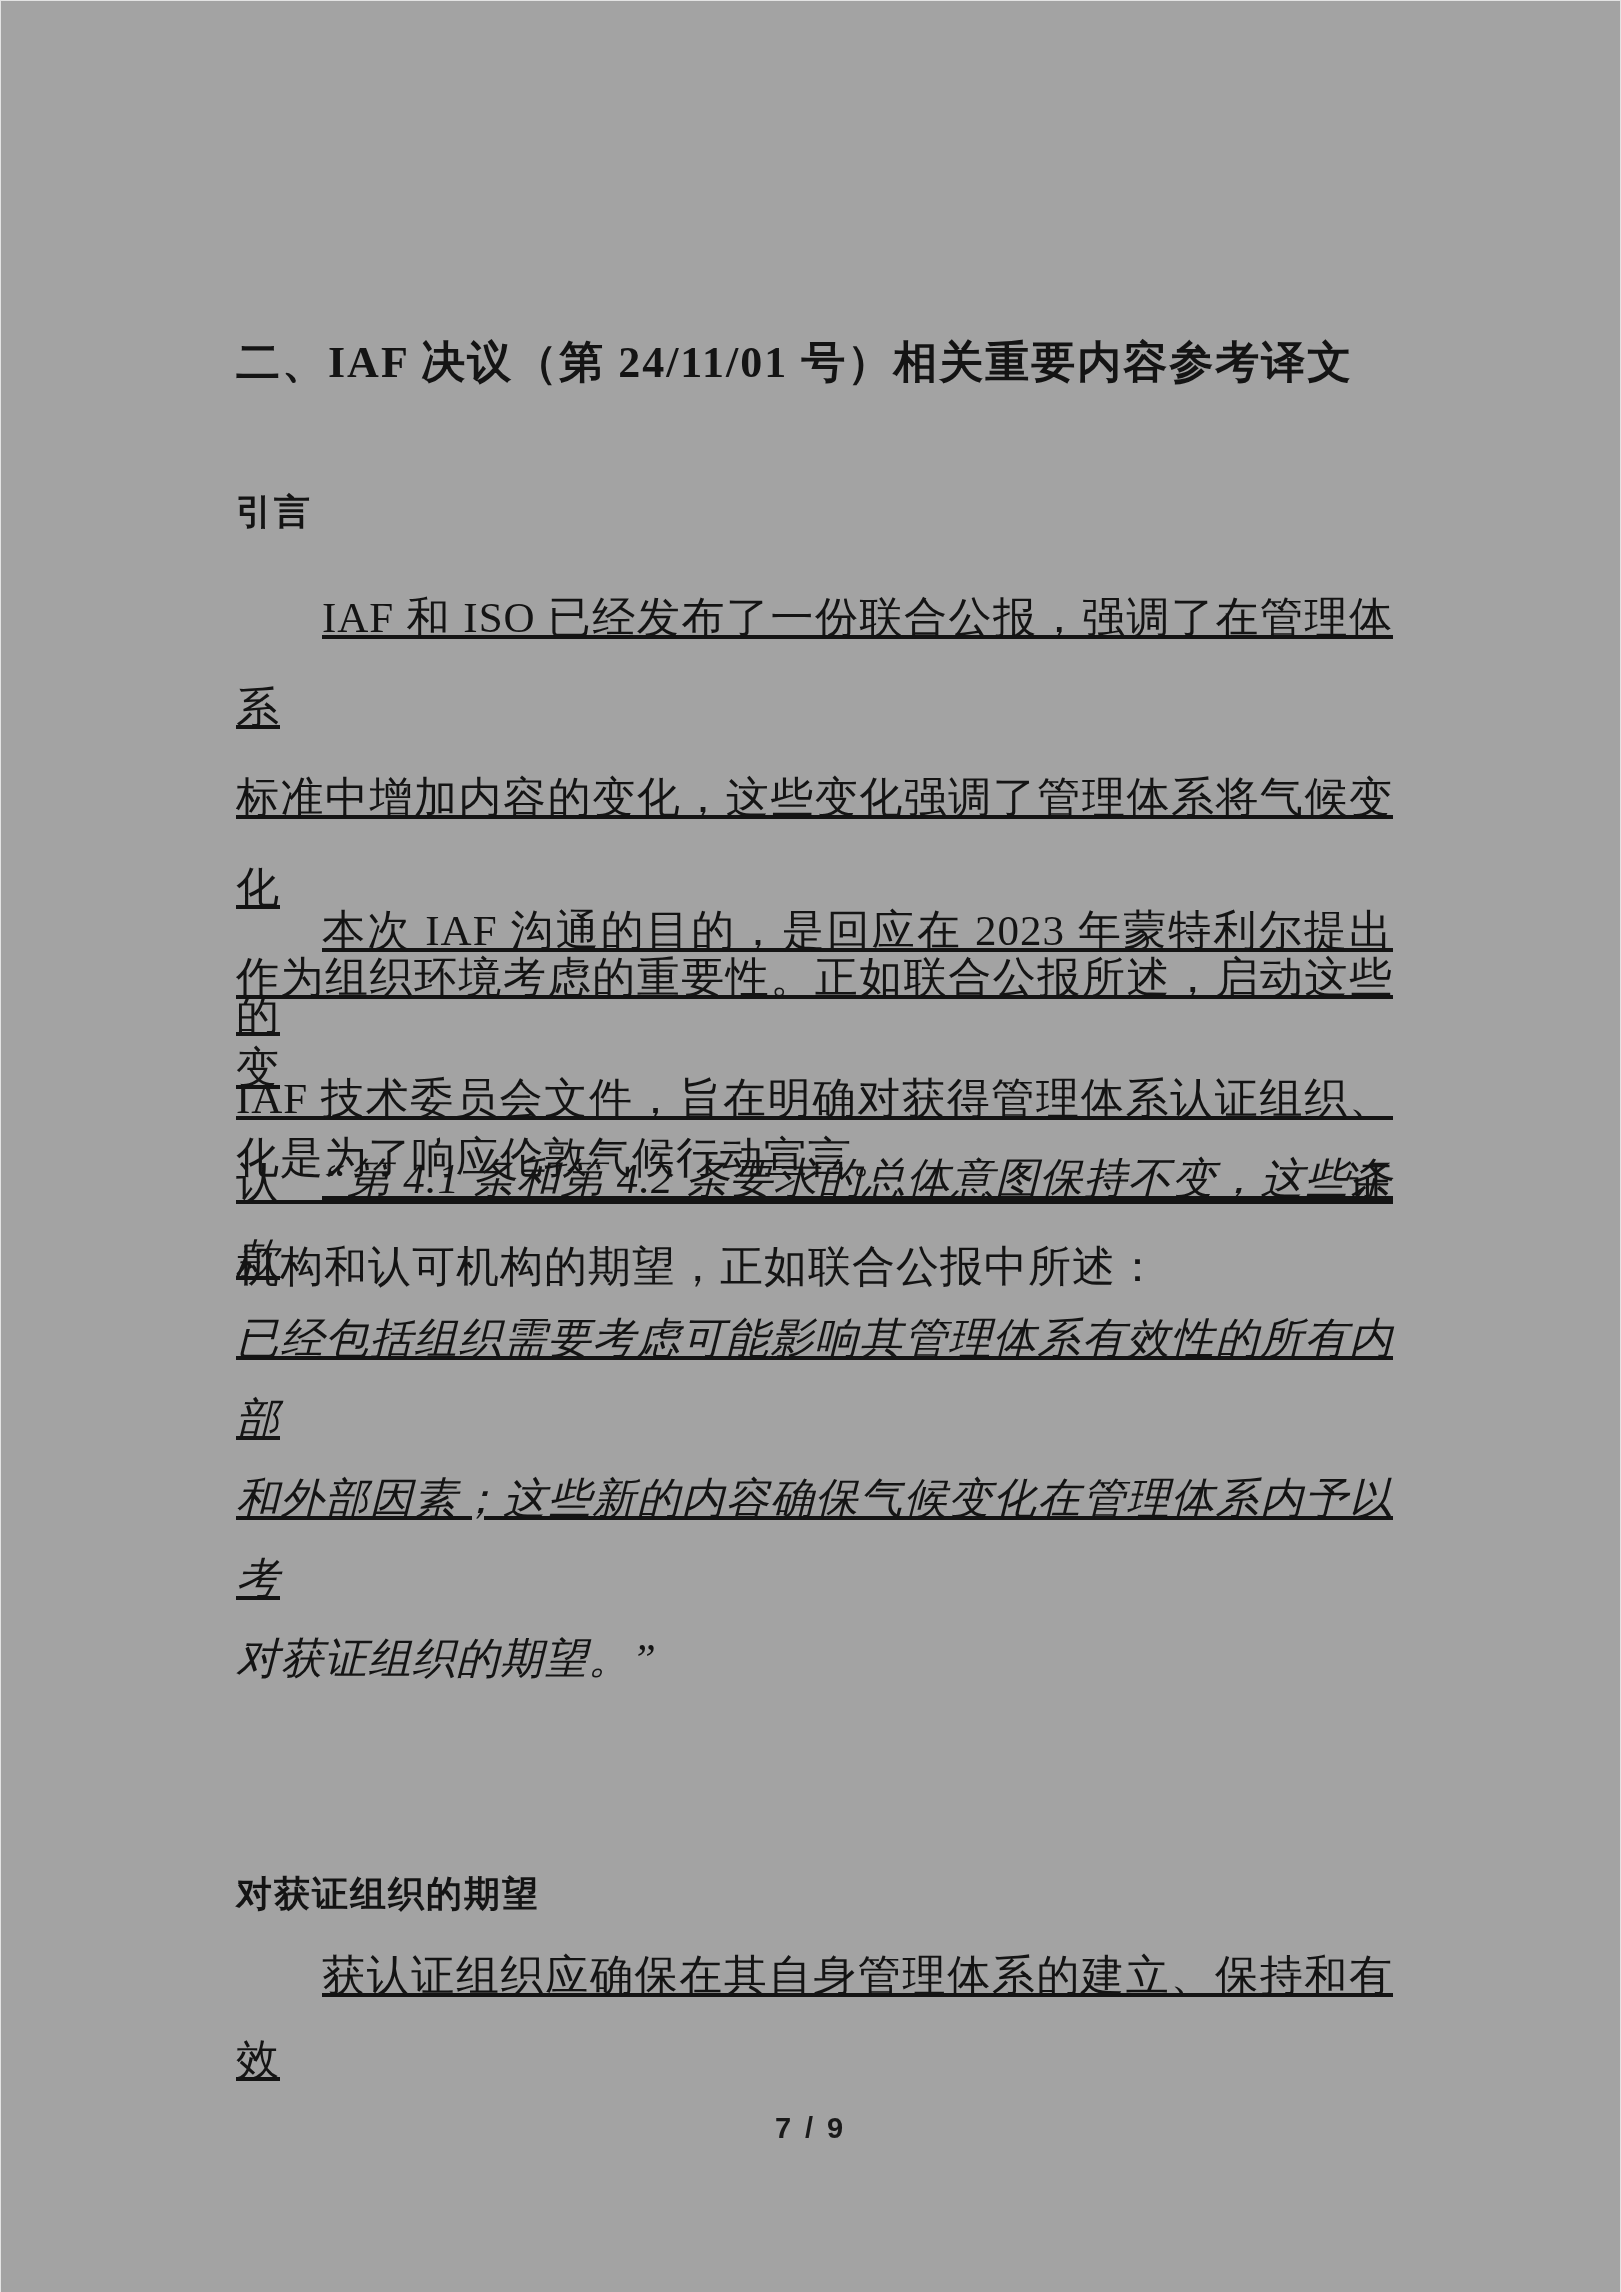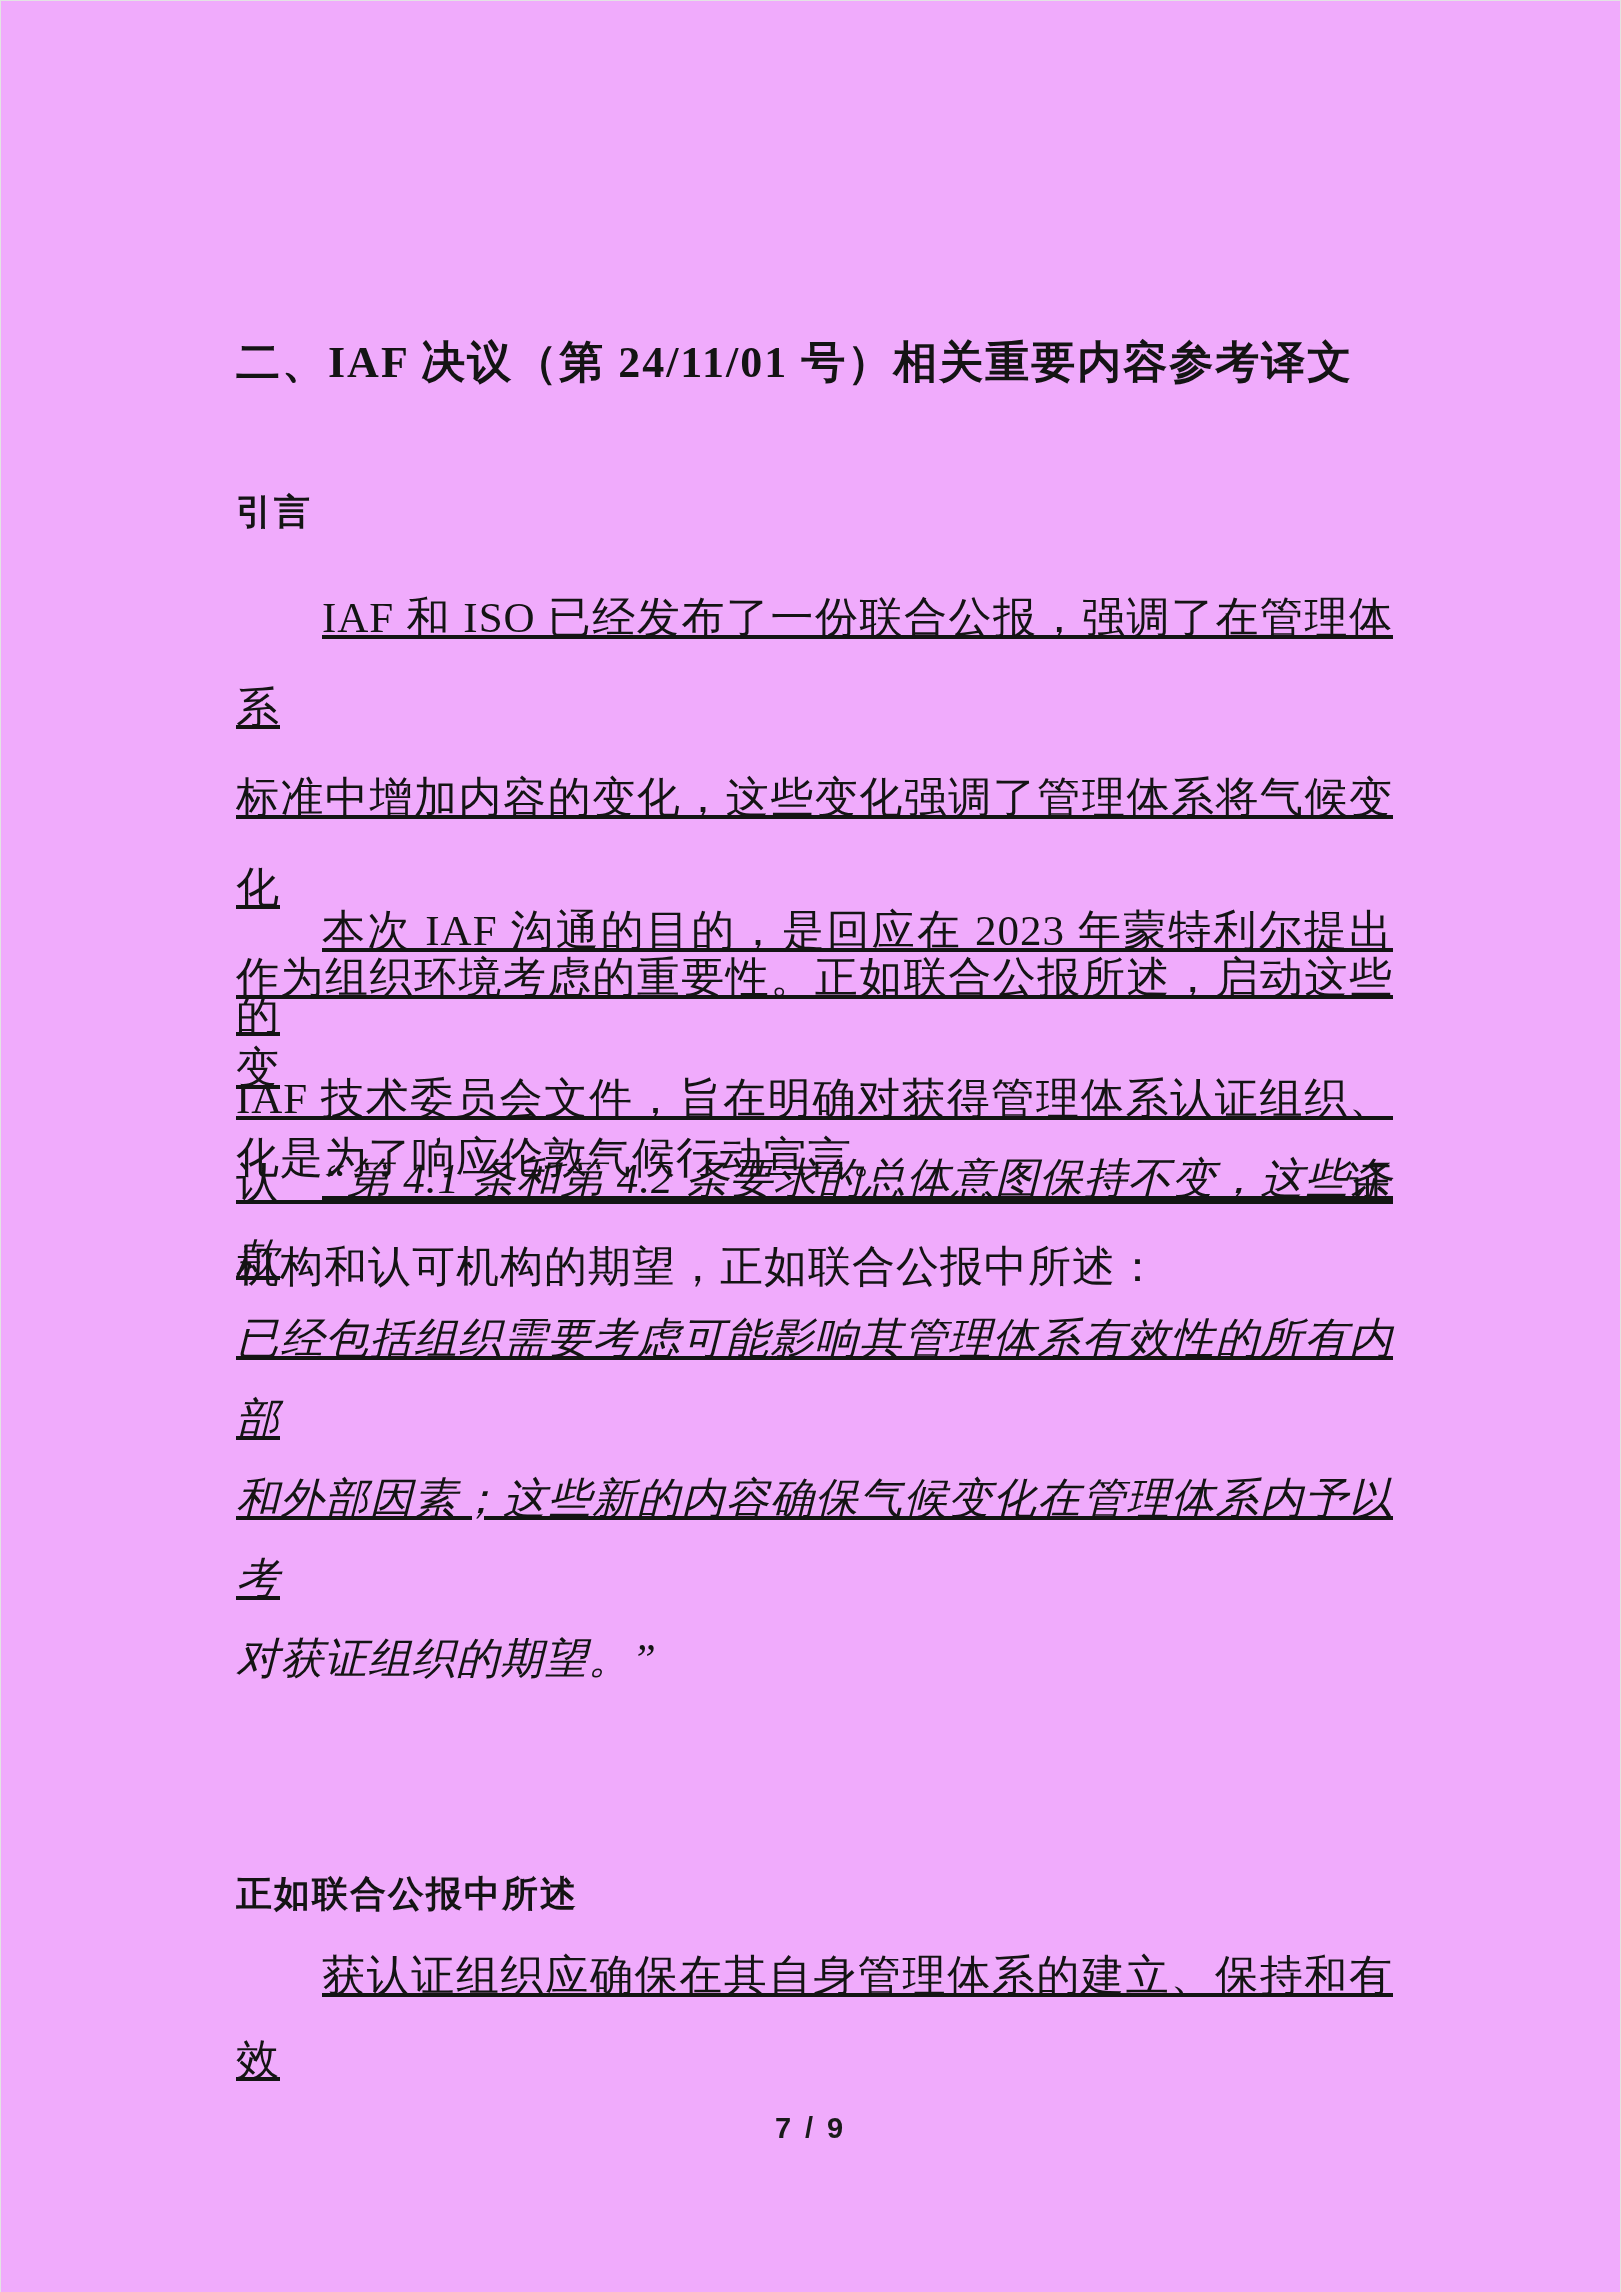--- a/index.html
+++ b/index.html
@@ -1,19 +1,19 @@
 <!DOCTYPE html>
 <html><head>
 <meta charset="utf-8">
 <style>
   html,body{margin:0;padding:0;background:#ffffff;}
   .page{
     position:relative;
     width:1621px;height:2293px;
-    background:#f0abfc;
+    background:#a3a3a3;
     border:1px solid #e3e3e3;
     box-sizing:border-box;
     overflow:hidden;
     font-family:"Liberation Serif","DejaVu Serif",serif;
     color:#141414;
     padding-left:20px;
   }
   .doc-title{
     position:absolute;left:235px;top:337px;width:1157px;
     font-size:44px;font-weight:700;line-height:1.15;
@@ -75,21 +75,21 @@
   </div>
 
   <div class="para quote">
     <div class="line fill indent">“第 4.1 条和第 4.2 条要求的总体意图保持不变，这些条款</div>
     <div class="line fill">已经包括组织需要考虑可能影响其管理体系有效性的所有内部</div>
     <div class="line fill">和外部因素；这些新的内容确保气候变化在管理体系内予以考</div>
     <div class="line last">对获证组织的期望。”</div>
   </div>
 
 
-  <div class="sec-heading h-expect">正如联合公报中所述</div>
+  <div class="sec-heading h-expect">对获证组织的期望</div>
 
   <div class="para p4">
     <div class="line fill indent">获认证组织应确保在其自身管理体系的建立、保持和有效</div>
   </div>
 
   <div class="pagenum">7 / 9</div>
 
 </div>
 
 

